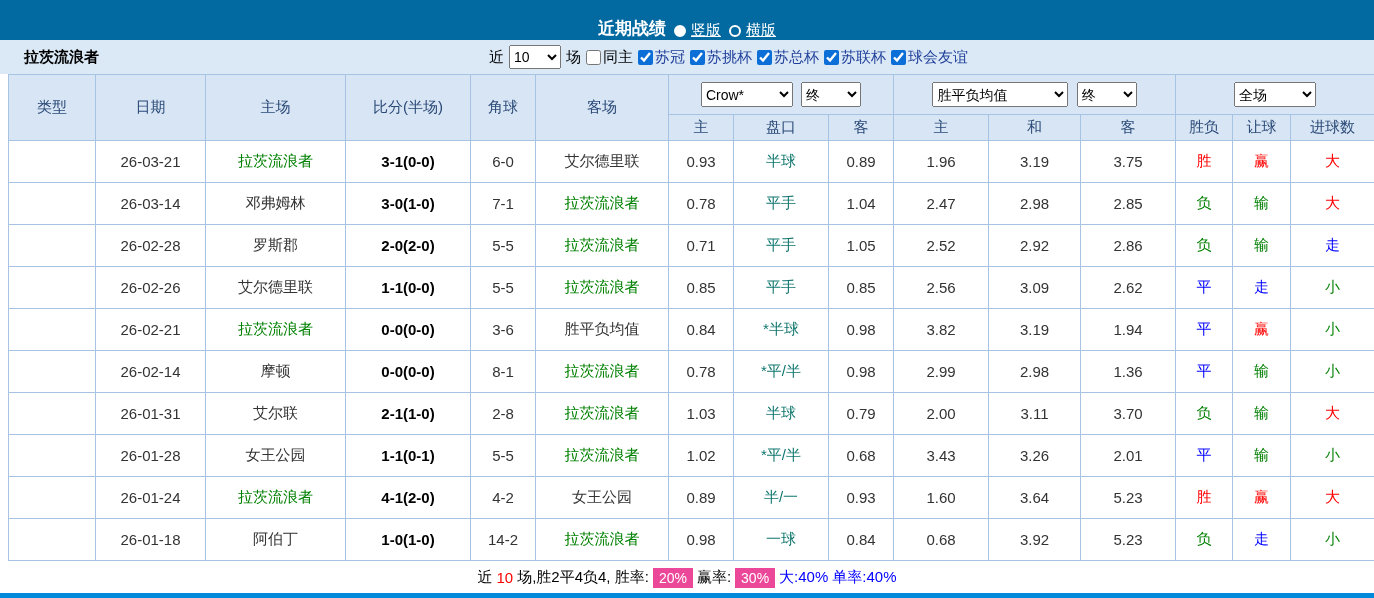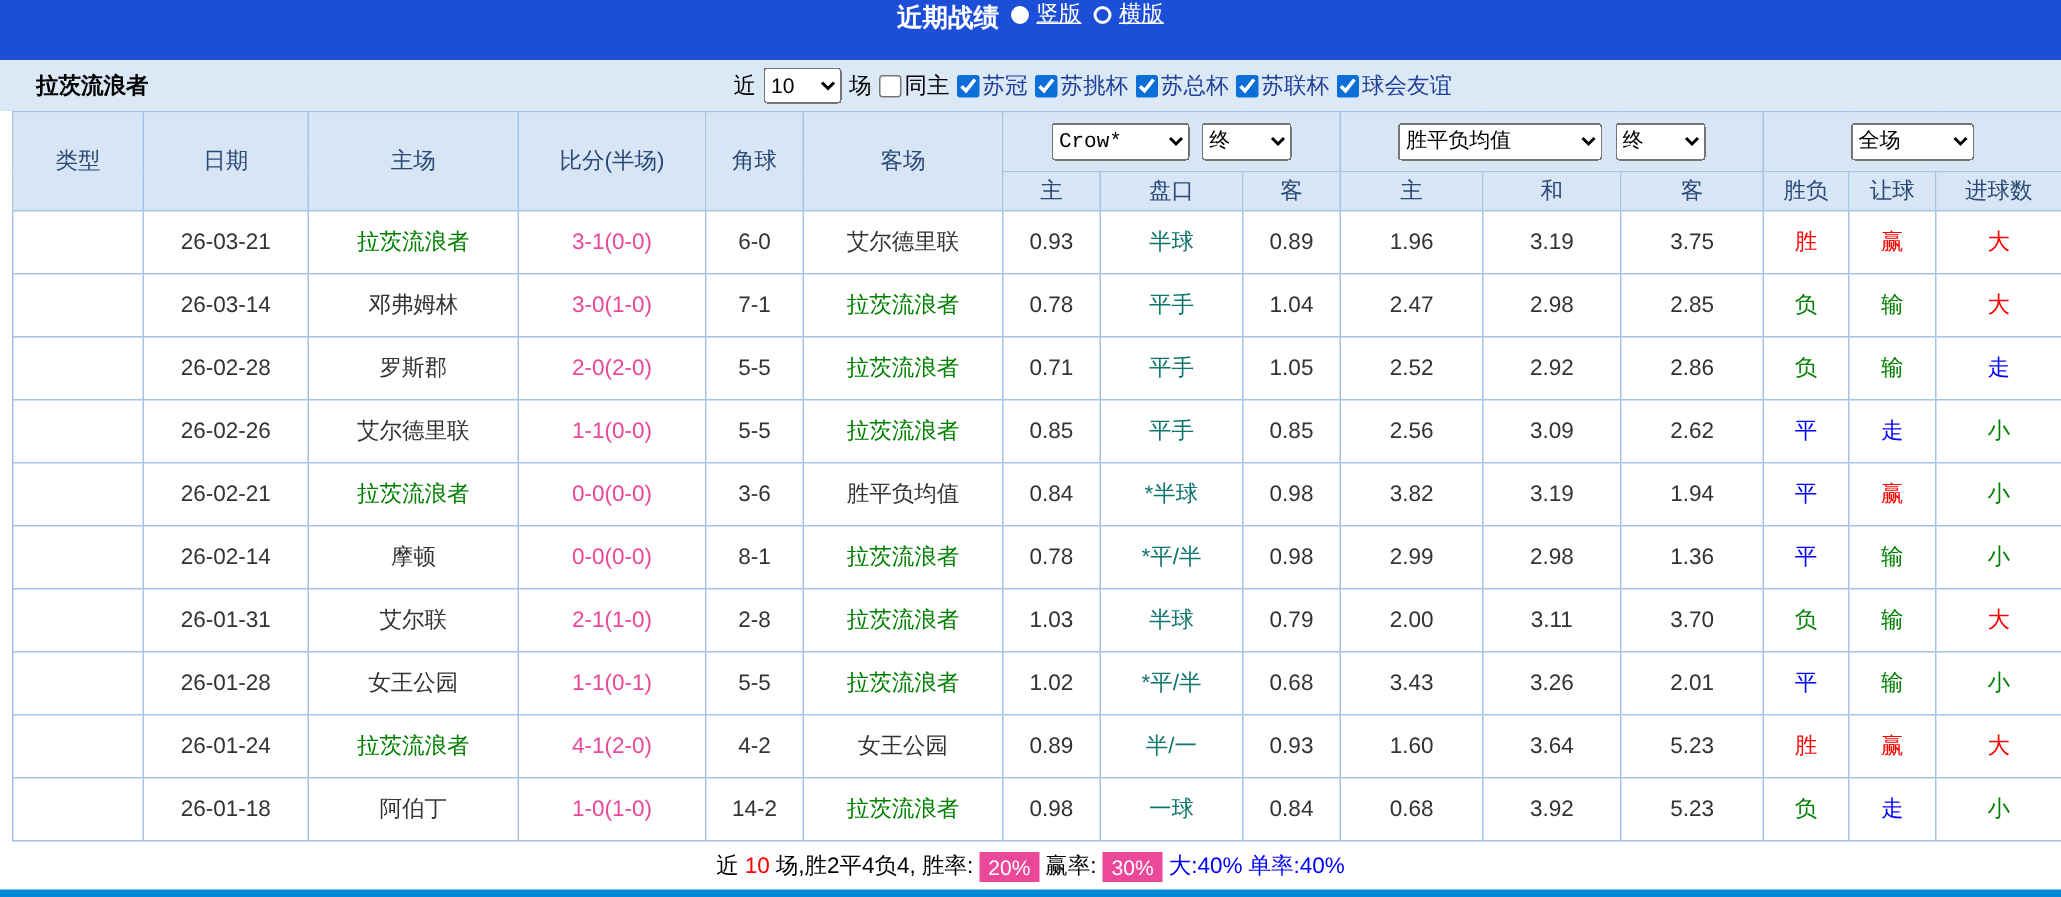--- a/index.html
+++ b/index.html
@@ -1,52 +1,52 @@
 <!DOCTYPE html>
 <html><head>
 <meta charset="utf-8">
 <style>
   * { box-sizing: border-box; }
   body { margin: 0; font-family: "Liberation Sans", "DejaVu Sans", sans-serif; }
   .page { width: 1374px; height: 598px; background: #fff; position: relative; overflow: hidden; }
 
   
-  .topbar { height: 40px; background: #1d4ed8; display: flex; align-items: flex-start; justify-content: center; gap: 8px; }
+  .topbar { height: 40px; background: #0369a1; display: flex; align-items: flex-end; justify-content: center; gap: 8px; }
   .topbar-title { color: #fff; font-weight: bold; font-size: 17px; }
   .radio-label { display: flex; align-items: center; gap: 5px; color: #fff; font-size: 15px; cursor: pointer; text-decoration: underline; }
   .radio-dot { width: 12px; height: 12px; border: 2px solid #fff; border-radius: 50%; background: transparent; }
   .radio-dot.checked { background: #fff; }
 
   
   .filterbar { height: 34px; background: #DBE9F7; display: flex; align-items: center; padding: 0 16px 0 24px; font-size: 15px; color: #000; }
   .team-name { font-weight: bold; font-size: 15px; }
   .filter-controls { display: flex; align-items: center; gap: 5px; margin: 0 auto; }
   .filter-controls select { font-size: 14px; height: 24px; }
   label.chk { display: flex; align-items: center; cursor: pointer; }
   label.chk input { width: 15px; height: 15px; accent-color: #0B6FD7; margin: 0 2px 0 0; }
   .league-label { color: #21409A; }
 
   
   table.results { border-collapse: collapse; margin-left: 8px; width: 1366px; table-layout: fixed; font-size: 15px; color: #333; }
   .results th, .results td { border: 1px solid #A6C3E3; text-align: center; padding: 0; overflow: hidden; white-space: nowrap; }
   .results thead th { background: #D7E5F4; font-weight: normal; color: #2B4A77; }
   .results thead tr:first-child th { height: 40px; }
   .results thead tr:last-child th { height: 26px; }
-  .results thead select { font-size: 14px; height: 25px; margin: 0 2px; vertical-align: middle; font-family: Liberation Mono, monospace; }
+  .results thead select { font-size: 14px; height: 25px; margin: 0 2px; vertical-align: middle; }
   .sel-company { width: 92px; } .sel-stage { width: 60px; } .sel-euro { width: 136px; } .sel-scope { width: 82px; } .sel-count { width: 52px; }
   .results tbody td { height: 42px; background: #fff; }
 
   .type-green { background: #33CC00; color: #fff; }
   .type-navy  { background: #1D4FA0; color: #fff; }
   .type-teal  { background: #33CC99; color: #fff; }
 
   .c-red { color: #FF0000; }
   .c-green { color: #008000; }
   .c-blue { color: #0000FF; }
-  .score-cell { color: #ec4899; font-weight: normal; }
+  .score-cell { color: #000000; font-weight: bold; }
   .handicap-cell { color: #0f766e; }
 
   
   .footer { height: 33px; display: flex; align-items: center; justify-content: center; font-size: 15px; gap: 4px; color: #000; }
   .badge { background: #ec4899; color: #fff; padding: 2px 6px; font-size: 14px; }
   .bottom-strip { position: absolute; left: 0; bottom: 0; width: 100%; height: 5px; background: #0289D9; }
 </style>
 </head>
 <body>
 

